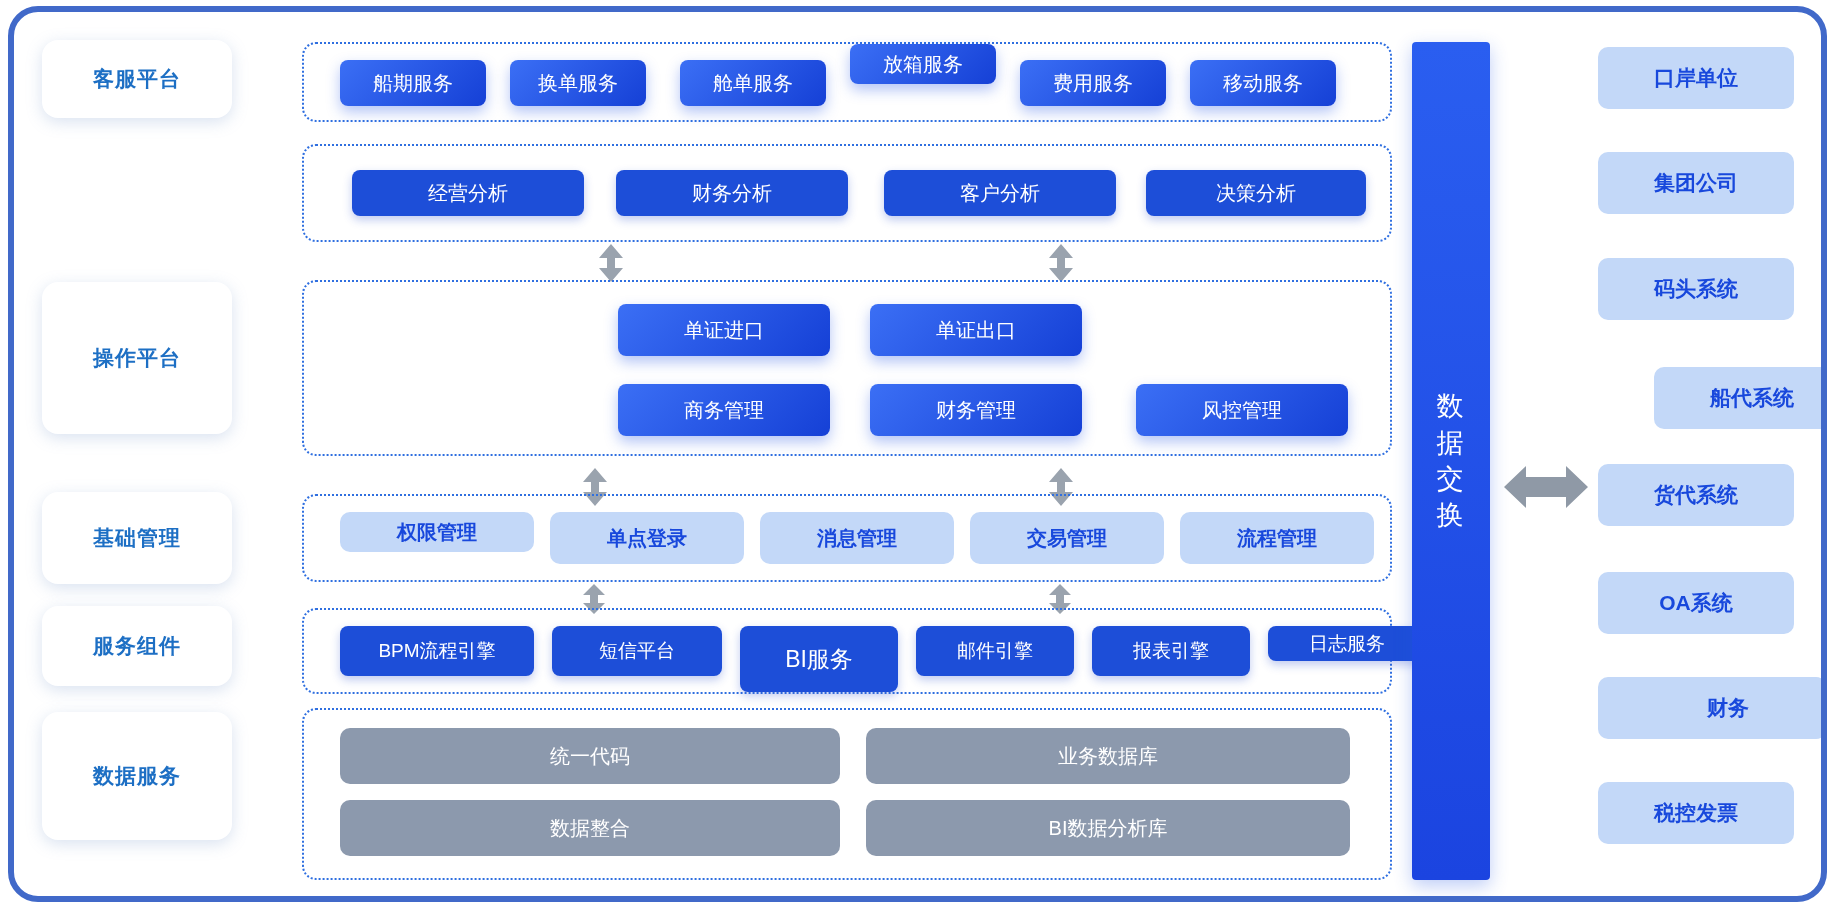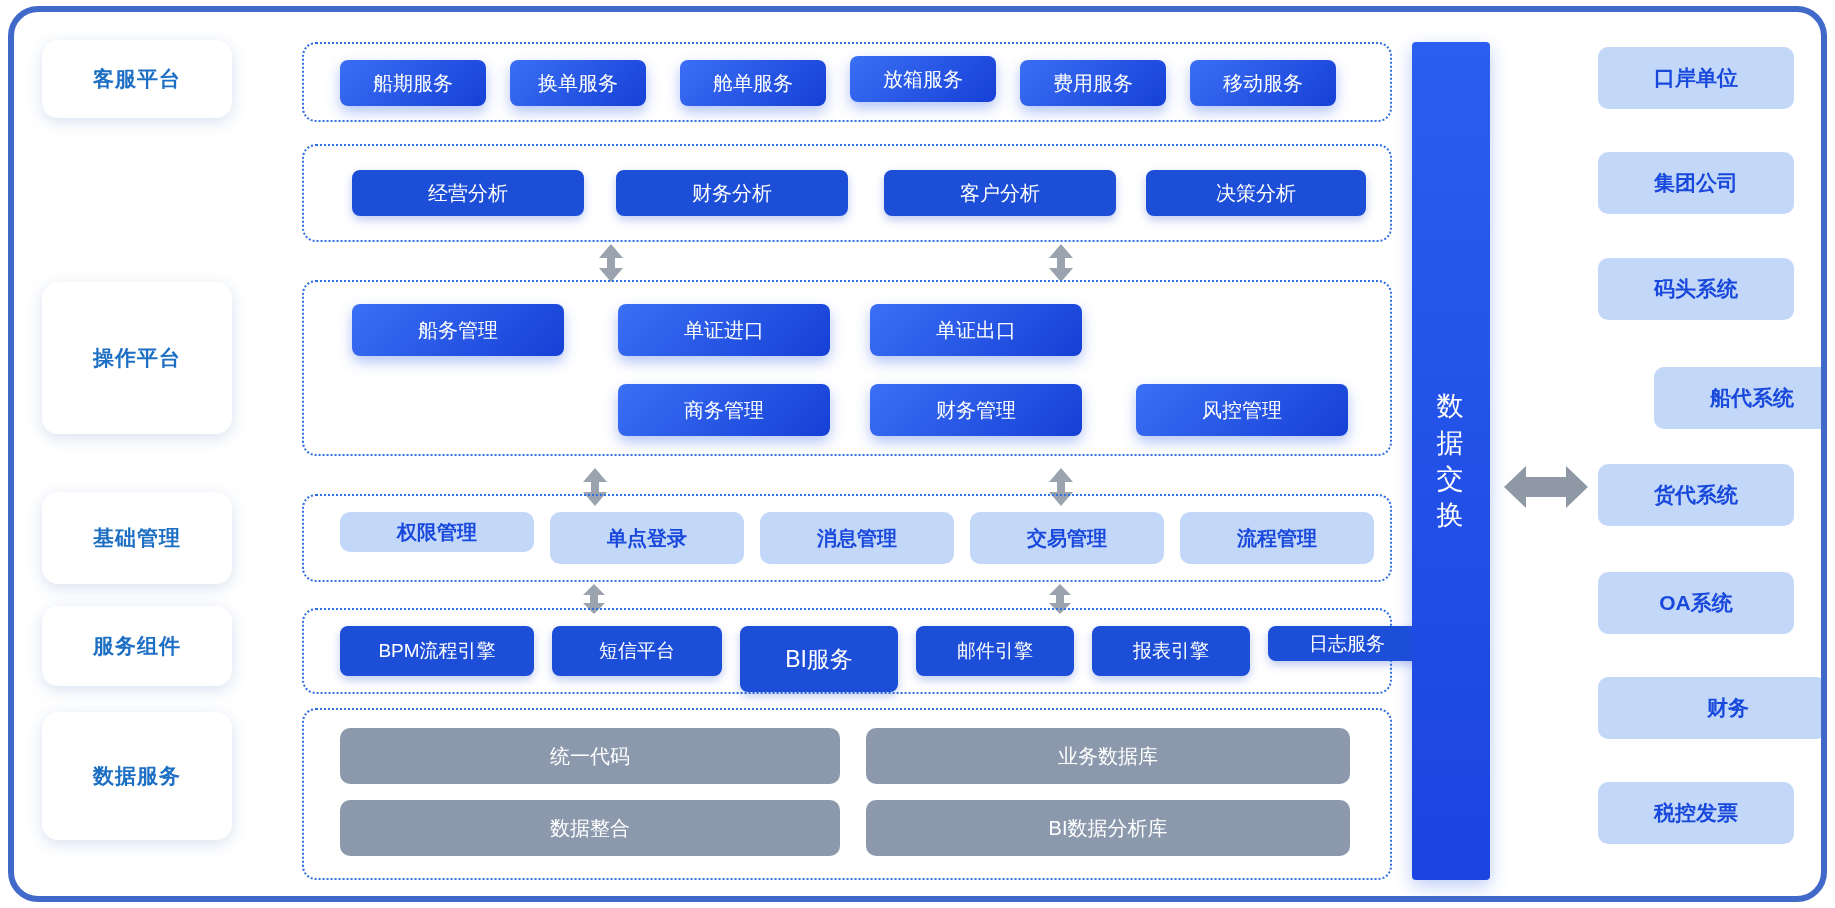--- a/index.html
+++ b/index.html
@@ -135,21 +135,21 @@
     </div>
     <div class="chip grad" style="left:326px; top:48px; width:146px; height:46px;">
       <span>船期服务</span>
     </div>
     <div class="chip grad" style="left:496px; top:48px; width:136px; height:46px;">
       <span>换单服务</span>
     </div>
     <div class="chip grad" style="left:666px; top:48px; width:146px; height:46px;">
       <span>舱单服务</span>
     </div>
-    <div class="chip grad" style="left:836px; top:44px; width:146px; height:46px;">
+    <div class="chip grad" style="left:836px; top:32px; width:146px; height:40px;">
       <span>放箱服务</span>
     </div>
     <div class="chip grad" style="left:1006px; top:48px; width:146px; height:46px;">
       <span>费用服务</span>
     </div>
     <div class="chip grad" style="left:1176px; top:48px; width:146px; height:46px;">
       <span>移动服务</span>
     </div>
 
     <div class="group" style="left:288px; top:132px; width:1090px; height:98px;">
@@ -168,23 +168,20 @@
     </div>
 
     <svg class="v-arrow" style="left:583px; top:232px;" width="28" height="38" viewBox="0 0 28 38">
       <polygon points="14,0 26,14 18,14 18,24 26,24 14,38 2,24 10,24 10,14 2,14" fill="#9aa3ae"></polygon>
     </svg>
     <svg class="v-arrow" style="left:1033px; top:232px;" width="28" height="38" viewBox="0 0 28 38">
       <polygon points="14,0 26,14 18,14 18,24 26,24 14,38 2,24 10,24 10,14 2,14" fill="#9aa3ae"></polygon>
     </svg>
 
     <div class="group" style="left:288px; top:268px; width:1090px; height:176px;">
-    </div>
-    <div class="chip grad" style="left:338px; top:292px; width:212px; height:52px;">
-      <span>船务管理</span>
     </div>
     <div class="chip grad" style="left:604px; top:292px; width:212px; height:52px;">
       <span>单证进口</span>
     </div>
     <div class="chip grad" style="left:856px; top:292px; width:212px; height:52px;">
       <span>单证出口</span>
     </div>
     <div class="chip grad" style="left:604px; top:372px; width:212px; height:52px;">
       <span>商务管理</span>
     </div>

